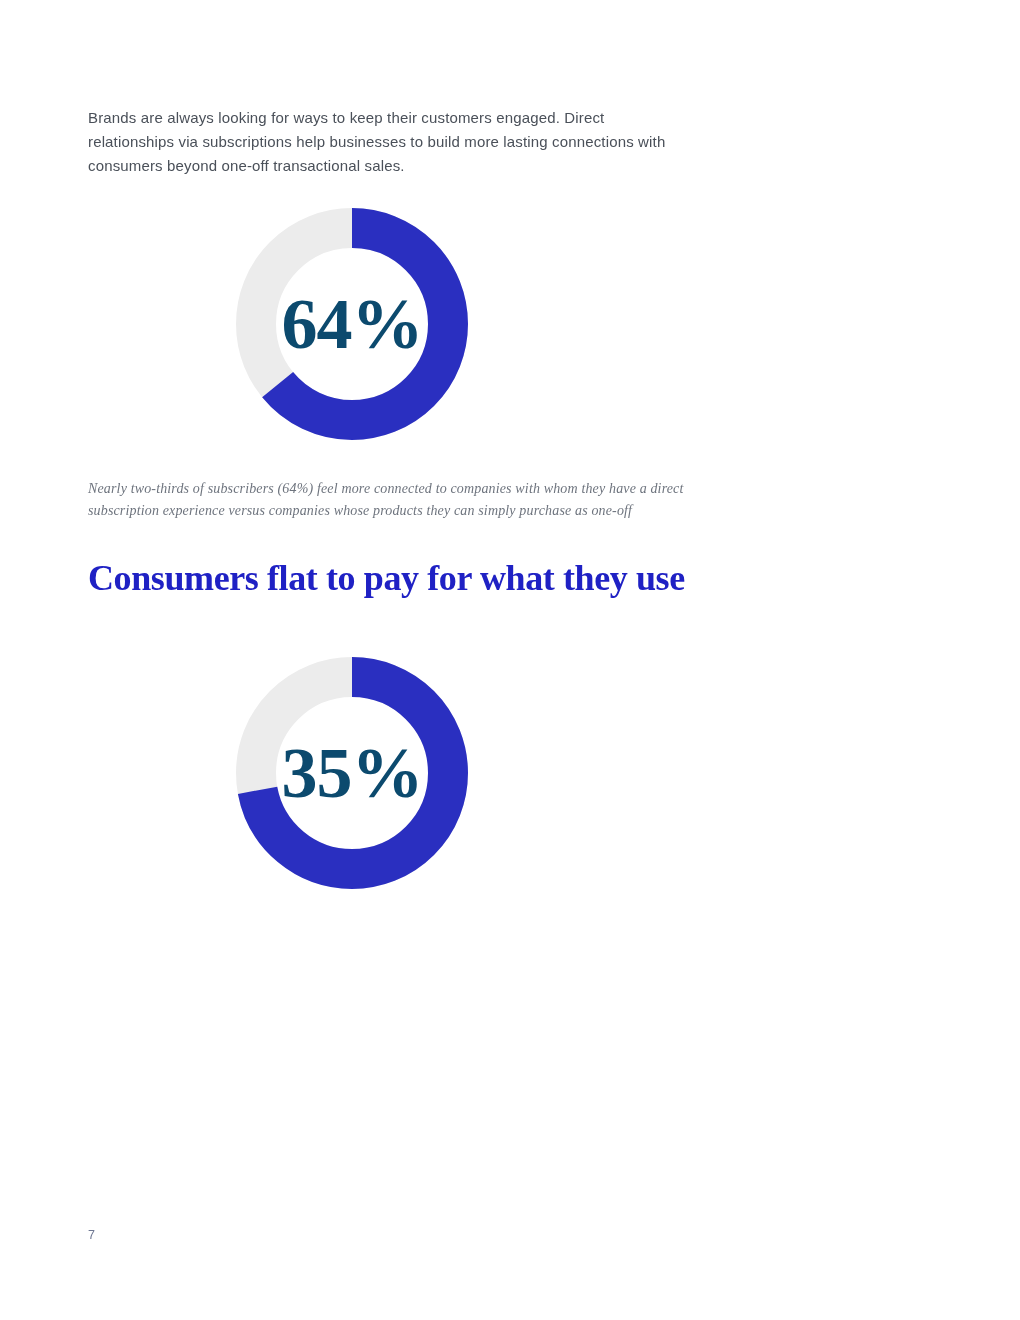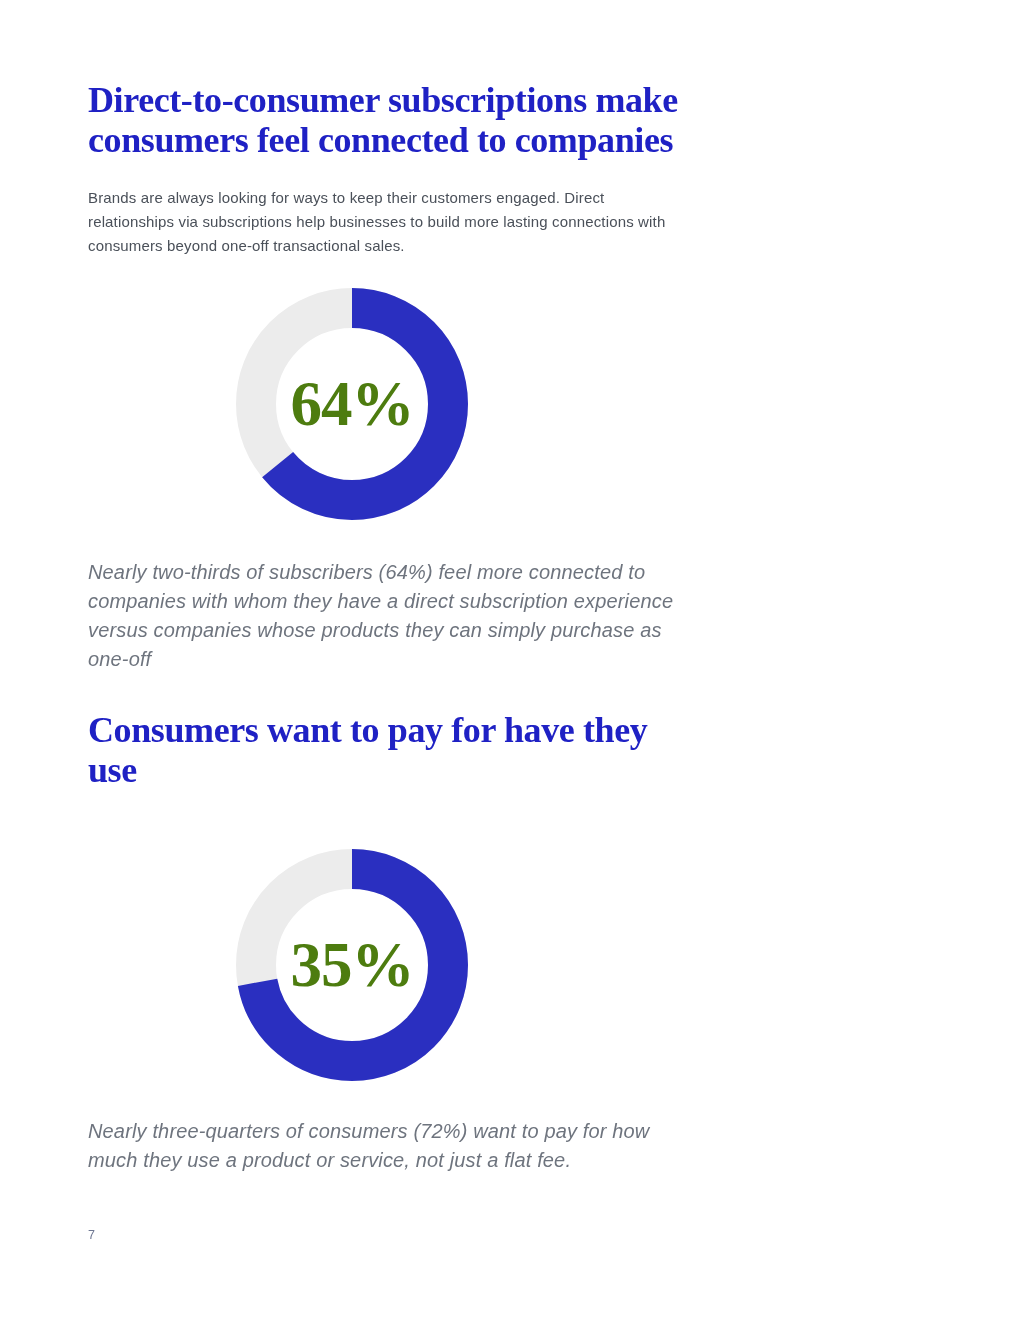--- a/index.html
+++ b/index.html
@@ -50,25 +50,25 @@
     font-family: "Liberation Sans", sans-serif;
     color: #4a5059;
     font-size: 15px;
     line-height: 24px;
     letter-spacing: 0.15px;
     margin: 0;
     padding: 0;
   }
 
   p.caption-text {
-    font-family: Liberation Sans, sans-serif;
+    font-family: Liberation Serif, serif;
     font-style: italic;
     color: #6e747e;
-    font-size: 20px;
-    line-height: 29px;
+    font-size: 14px;
+    line-height: 22px;
     letter-spacing: 0.15px;
     margin: 0;
     padding: 0;
   }
 
   
   .donut-block {
     position: relative;
     width: 600px;
   }
@@ -87,23 +87,23 @@
     position: absolute;
     left: 0;
     top: 0;
     width: 232px;
     height: 232px;
     display: flex;
     align-items: center;
     justify-content: center;
     font-family: "Liberation Serif", serif;
     font-weight: bold;
-    font-size: 63px;
+    font-size: 72px;
     line-height: 63px;
-    color: #4d7c0f;
+    color: #0c4a6e;
     letter-spacing: -1px;
     pointer-events: none;
   }
 
   .page-number {
     position: absolute;
     left: 88px;
     top: 1228px;
     font-family: "Liberation Sans", sans-serif;
     font-size: 12.5px;
@@ -119,21 +119,20 @@
   .spacer-f { height: 28px; }
   .spacer-g { height: 36px; }
 </style>
 </head>
 <body>
 
 <div class="page">
 
   <div class="content">
 
-    <h1 class="section-heading">Direct-to-consumer subscriptions make consumers feel connected to companies</h1>
 
     <div class="spacer-a"></div>
 
     <p class="body-text">Brands are always looking for ways to keep their customers engaged. Direct relationships via subscriptions help businesses to build more lasting connections with consumers beyond one-off transactional sales.</p>
 
     <div class="spacer-b"></div>
 
     <div class="donut-block">
       <div class="donut-wrap">
         <svg viewBox="0 0 232 232" xmlns="http://www.w3.org/2000/svg">
@@ -143,38 +142,37 @@
         <div class="donut-value">64%</div>
       </div>
     </div>
 
     <div class="spacer-c"></div>
 
     <p class="caption-text">Nearly two-thirds of subscribers (64%) feel more connected to companies with whom they have a direct subscription experience versus companies whose products they can simply purchase as one-off</p>
 
     <div class="spacer-e"></div>
 
-    <h1 class="section-heading heading-2">Consumers want to pay for have they use</h1>
+    <h1 class="section-heading heading-2">Consumers flat to pay for what they use</h1>
 
     <div class="spacer-d"></div>
 
 
     <div class="spacer-f"></div>
 
     <div class="donut-block">
       <div class="donut-wrap">
         <svg viewBox="0 0 232 232" xmlns="http://www.w3.org/2000/svg">
           <circle cx="116" cy="116" r="96" fill="none" stroke="#ececec" stroke-width="40"></circle>
           <circle class="donut-arc" id="arc-2" cx="116" cy="116" r="96" fill="none" stroke="#2a2fc0" stroke-width="40" transform="rotate(-90 116 116)" stroke-dasharray="434.293768432253 168.8920210569873"></circle>
         </svg>
         <div class="donut-value">35%</div>
       </div>
     </div>
 
     <div class="spacer-g"></div>
 
-    <p class="caption-text">Nearly three-quarters of consumers (72%) want to pay for how much they use a product or service, not just a flat fee.</p>
 
   </div>
 
   <div class="page-number">7</div>
 
 </div>
 
 </body></html>

